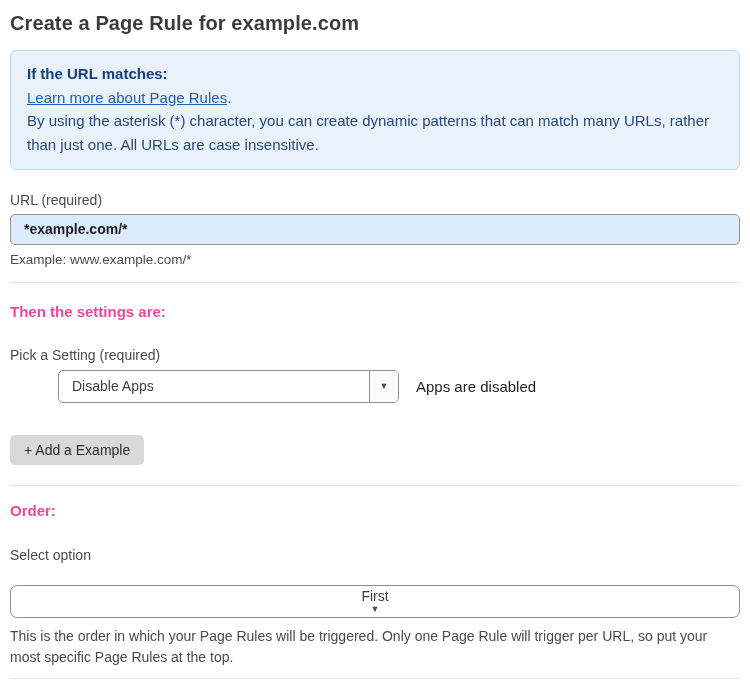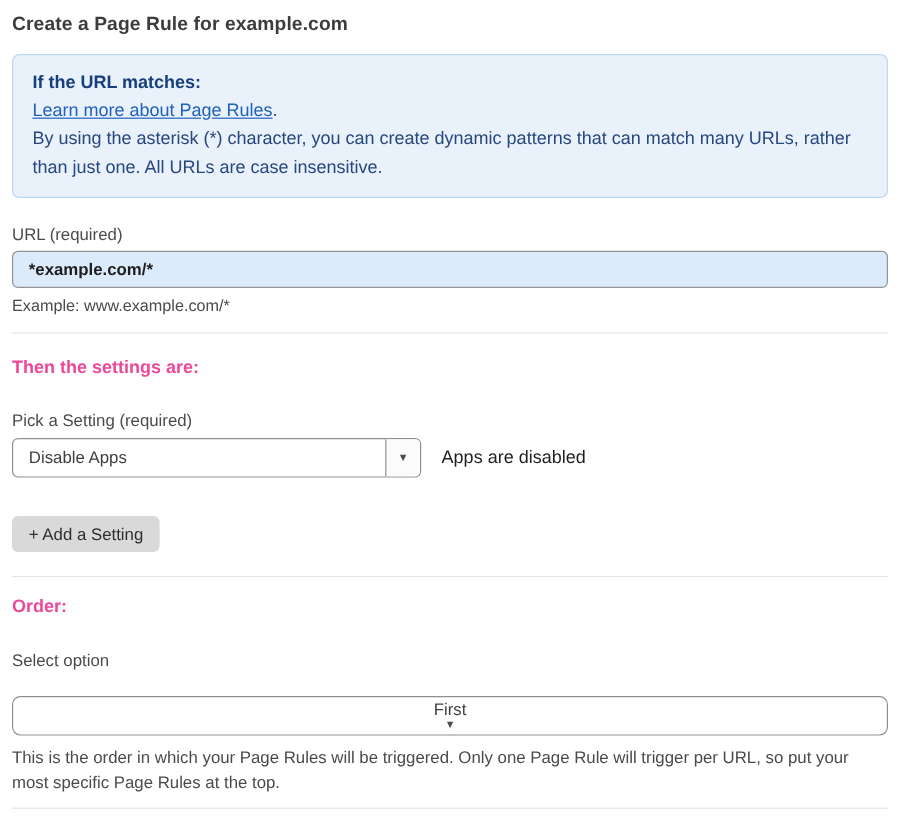--- a/index.html
+++ b/index.html
@@ -6,21 +6,21 @@
   html, body { margin: 0; padding: 0; }
   body {
     width: 750px;
     height: 689px;
     background: #ffffff;
     font-family: "Liberation Sans", sans-serif;
     padding: 8px 10px 0 10px;
     color: #333;
   }
   .page-title {
-    font-size: 16px;
+    font-size: 20px;
     font-weight: bold;
     color: #3c3c3c;
     margin: 4px 0 15px 0;
     letter-spacing: 0.1px;
   }
   .info-box {
     background: #e9f1fb;
     border: 1px solid #bdd7f1;
     border-radius: 6px;
     padding: 11px 28px 12px 16px;
@@ -74,20 +74,21 @@
     font-size: 15px;
     font-weight: bold;
     color: #ec4899;
     margin: 0;
   }
   .setting-label { margin-top: 27px; }
   .setting-row {
     display: flex;
     align-items: center;
     margin-top: 7px;
+    margin-left: 48px;
   }
   .setting-select {
     width: 341px;
     height: 33px;
     border: 1px solid #8f8f8f;
     border-radius: 5px;
     display: flex;
     background: #ffffff;
     overflow: hidden;
     cursor: pointer;
@@ -209,21 +210,21 @@
 <div class="setting-row">
   <div class="setting-select">
     <div class="setting-select-value">Disable Apps</div>
     <div class="setting-select-arrow">
         <span class="caret-icon">▼</span>
       </div>
   </div>
   <div class="setting-status">Apps are disabled</div>
 </div>
 
-<button class="add-setting-btn">+ Add a Setting</button>
+<button class="add-setting-btn">+ Add a Example</button>
 
 <hr class="divider divider-2">
 
 <h2 class="section-heading order-heading">Order:</h2>
 
 <div class="field-label order-label">Select option</div>
 <div class="order-select">
   <span>First</span>
   <span class="caret-icon">▼</span>
 </div>

